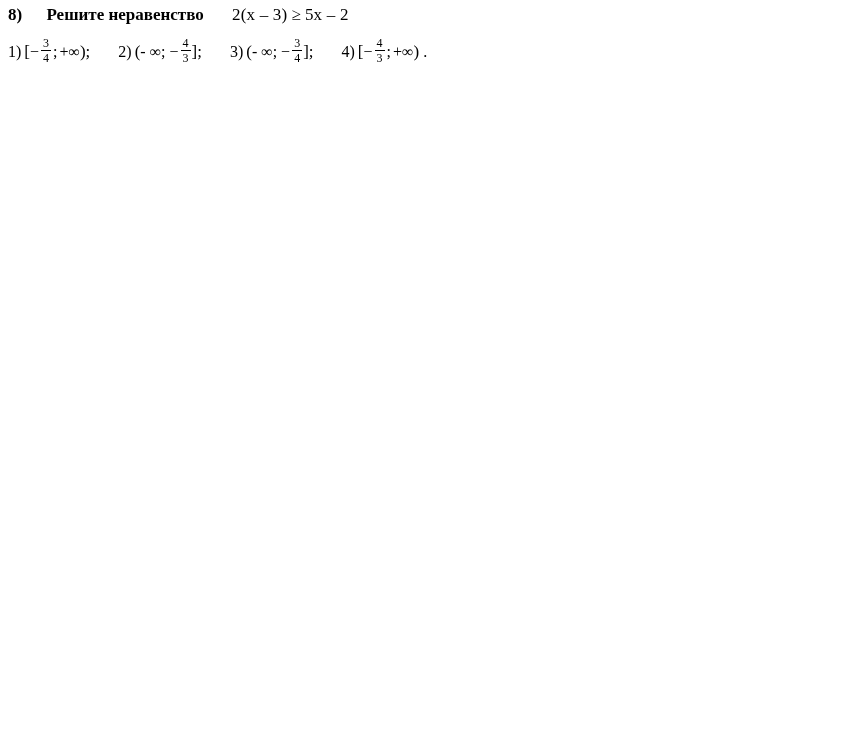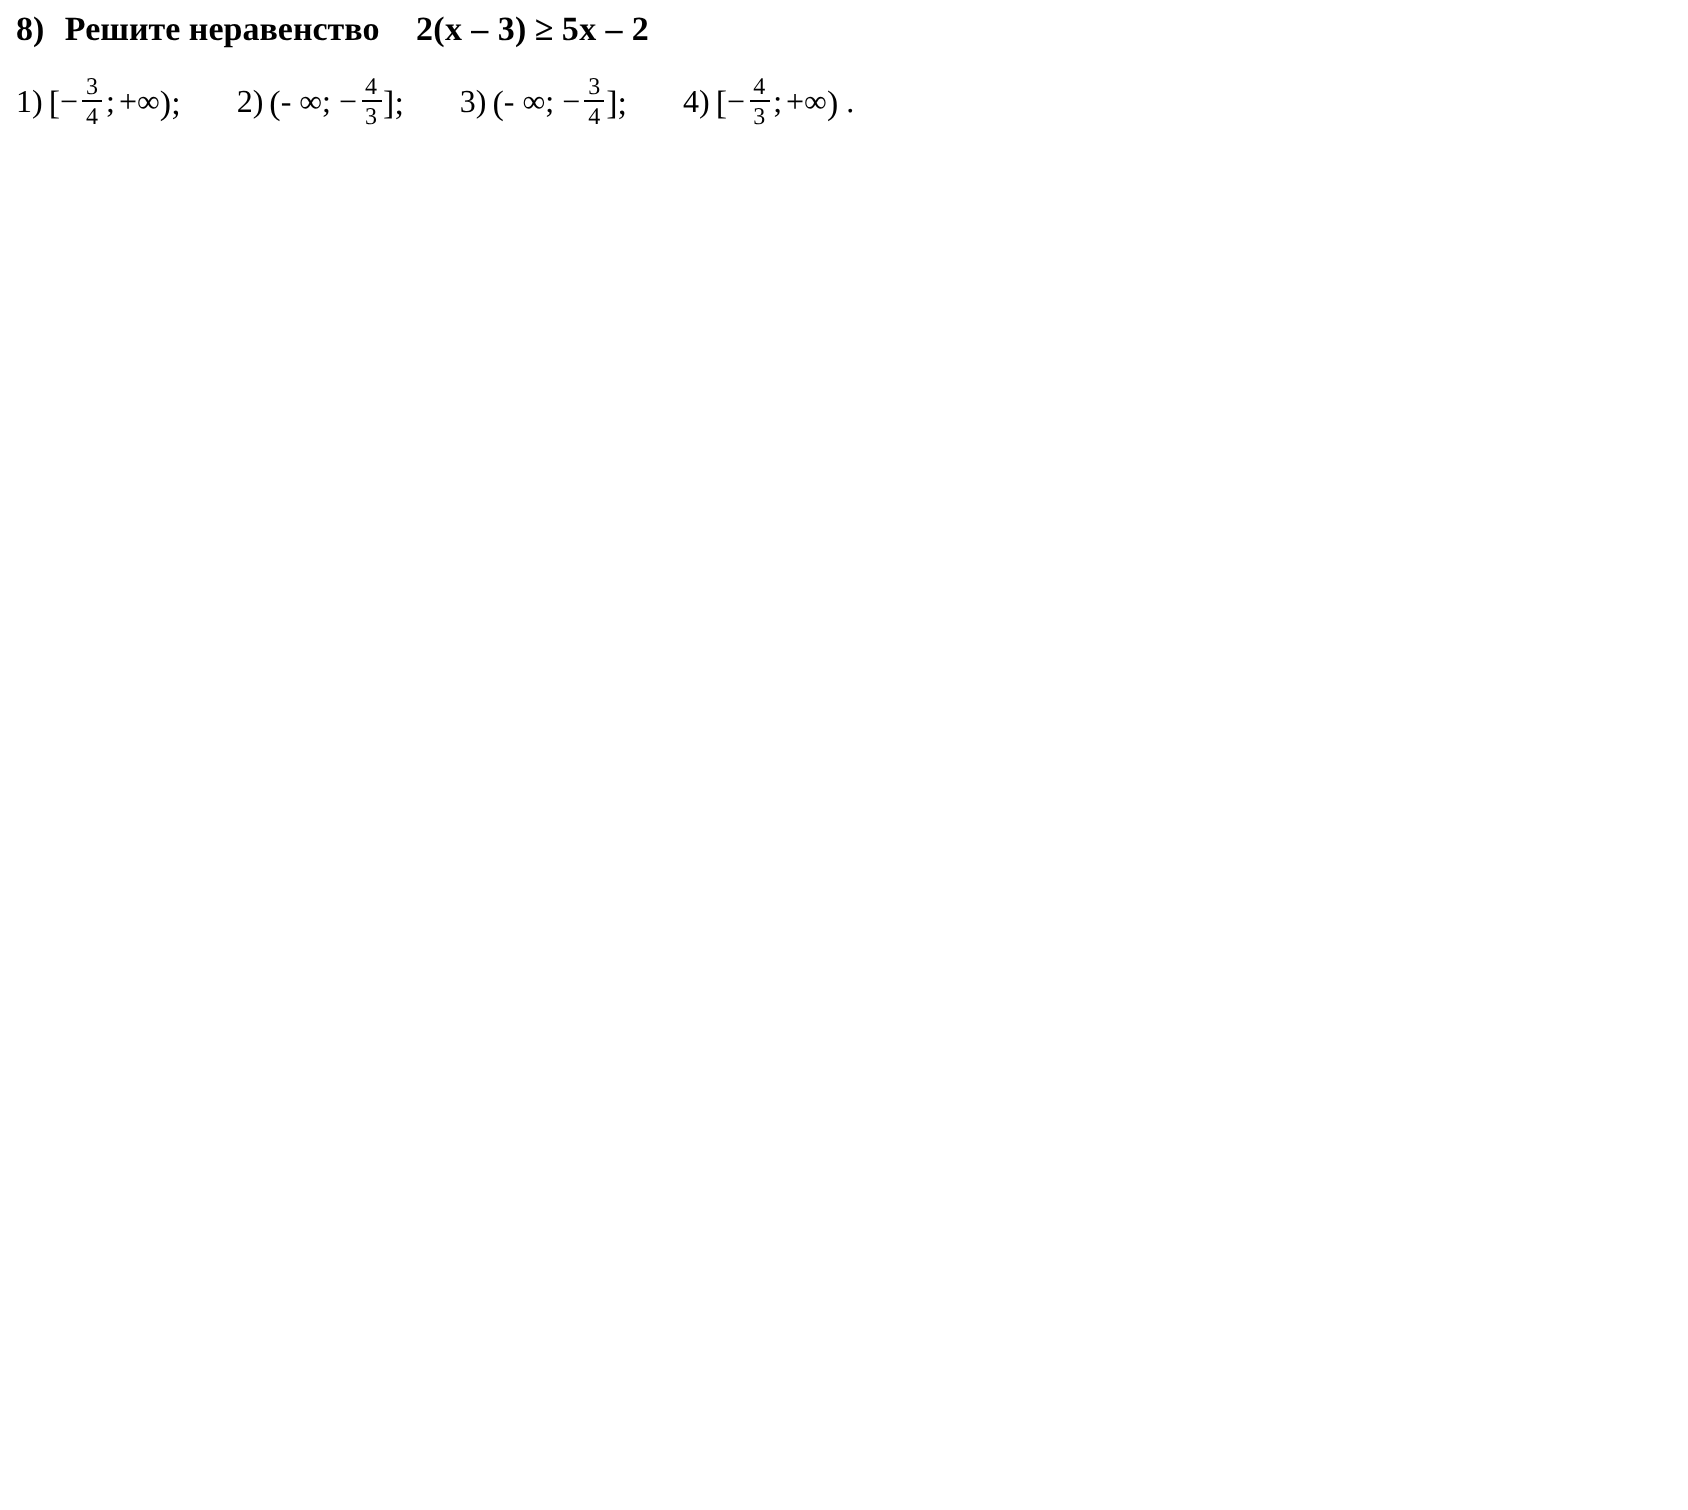--- a/index.html
+++ b/index.html
@@ -28,25 +28,25 @@
     font-weight: bold;
     font-size: 17px;
     line-height: 22px;
     white-space: nowrap;
   }
   .q-number {
     font-weight: bold;
   }
   .q-text {
     font-weight: bold;
-    margin-left: 6px;
+    margin-left: 20px;
   }
   .q-expr {
-    font-weight: bold;
-    margin-left: 14px;
+    font-weight: normal;
+    margin-left: 24px;
     letter-spacing: 0.2px;
   }
   .q-expr .op {
     margin: 0 4px;
   }
   .options-line {
     position: absolute;
     left: 8px;
     top: 38px;
     font-family: "Liberation Serif", serif;

